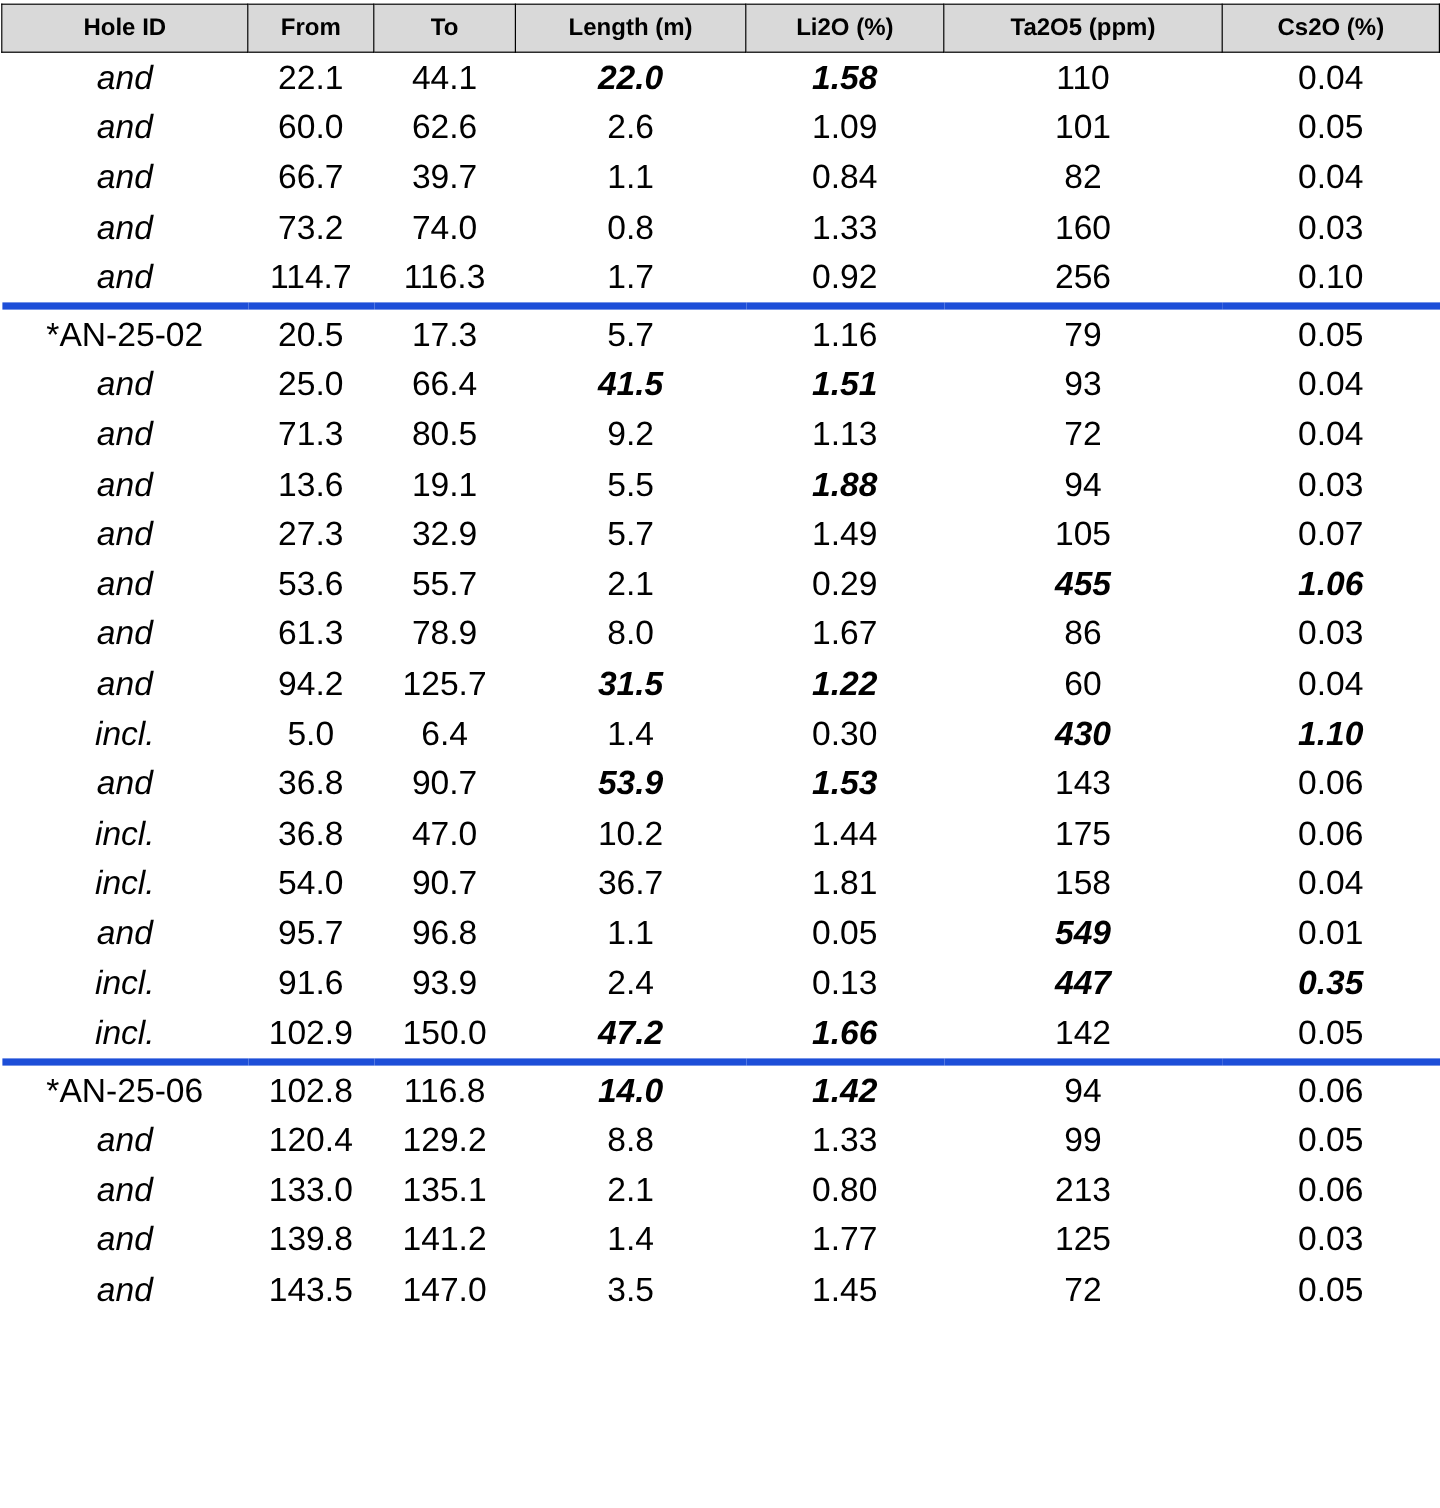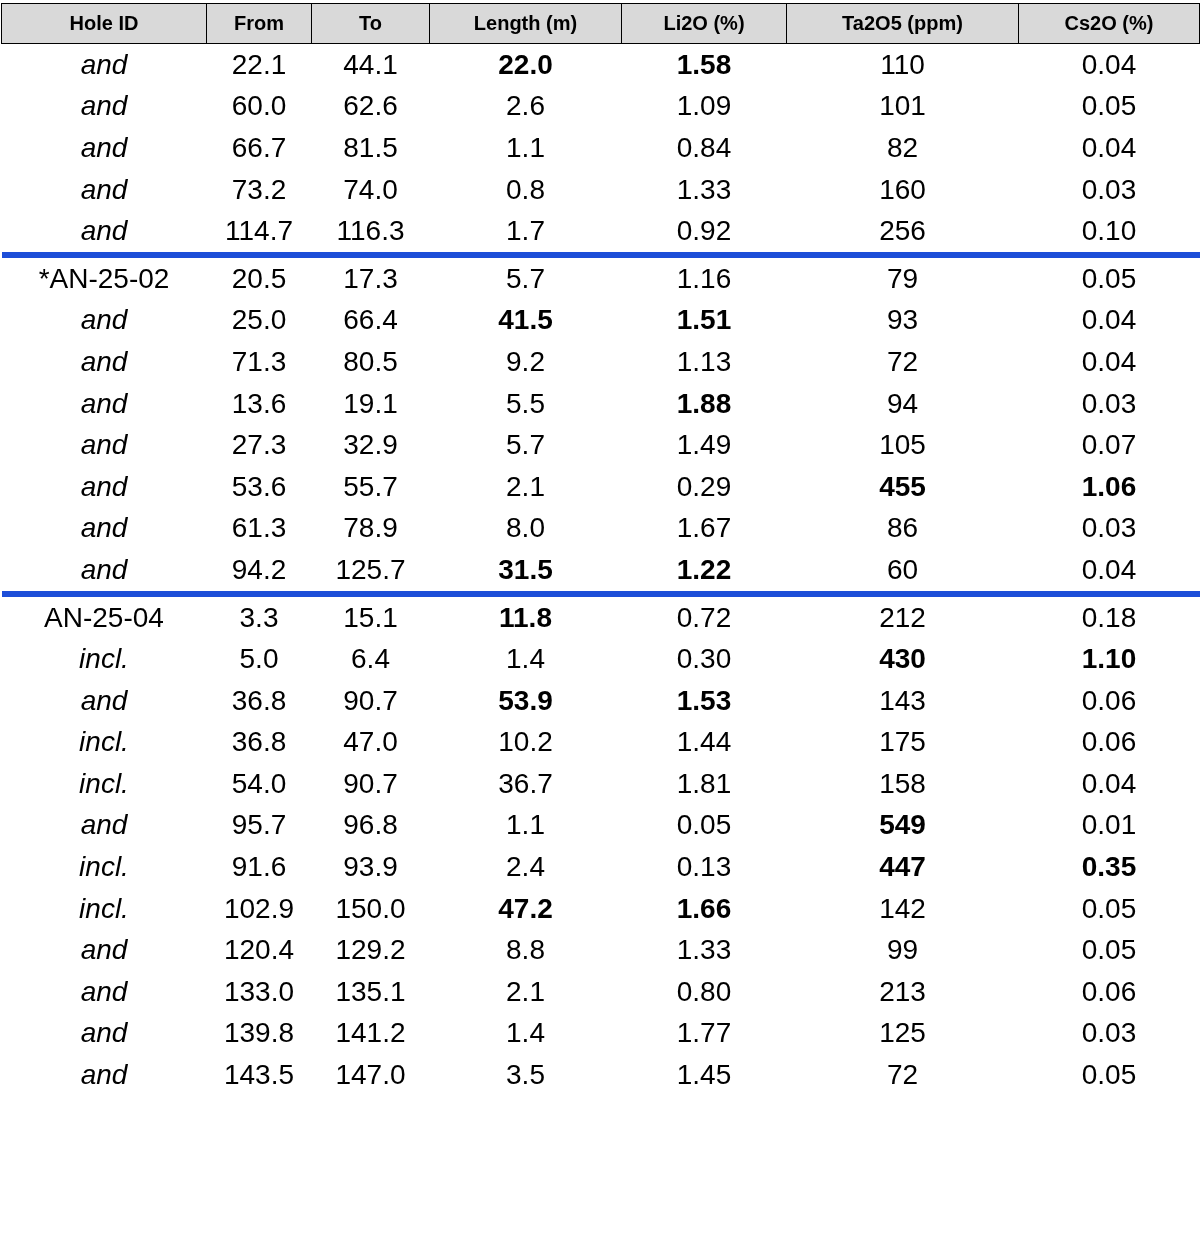--- a/index.html
+++ b/index.html
@@ -34,21 +34,21 @@
       font-size: 28px;
       text-align: center;
       padding: 0;
       height: 41.6px;
       vertical-align: middle;
       white-space: nowrap;
     }
     tbody tr.group-start td { border-top: 6px solid #1d4ed8; }
     tbody tr.first-group td { border-top: none; }
     td.qual { font-style: italic; }
-    td.b { font-weight: bold; }
+    td.b { font-weight: bold; font-style: italic; }
   </style>
 </head>
 <body>
 
 <table>
   <colgroup>
     <col class="c0">
       <col class="c1">
       <col class="c2">
       <col class="c3">
@@ -82,21 +82,21 @@
         <td>60.0</td>
         <td>62.6</td>
         <td>2.6</td>
         <td>1.09</td>
         <td>101</td>
         <td>0.05</td>
       </tr>
       <tr>
         <td class="qual">and</td>
         <td>66.7</td>
-        <td>81.5</td>
+        <td>39.7</td>
         <td>1.1</td>
         <td>0.84</td>
         <td>82</td>
         <td>0.04</td>
       </tr>
       <tr>
         <td class="qual">and</td>
         <td>73.2</td>
         <td>74.0</td>
         <td>0.8</td>
@@ -178,29 +178,20 @@
       </tr>
       <tr>
         <td class="qual">and</td>
         <td>94.2</td>
         <td>125.7</td>
         <td class="b">31.5</td>
         <td class="b">1.22</td>
         <td>60</td>
         <td>0.04</td>
       </tr>
-      <tr class="group-start">
-        <td>AN-25-04</td>
-        <td>3.3</td>
-        <td>15.1</td>
-        <td class="b">11.8</td>
-        <td>0.72</td>
-        <td>212</td>
-        <td>0.18</td>
-      </tr>
       <tr>
         <td class="qual">incl.</td>
         <td>5.0</td>
         <td>6.4</td>
         <td>1.4</td>
         <td>0.30</td>
         <td class="b">430</td>
         <td class="b">1.10</td>
       </tr>
       <tr>
@@ -250,20 +241,29 @@
       </tr>
       <tr>
         <td class="qual">incl.</td>
         <td>102.9</td>
         <td>150.0</td>
         <td class="b">47.2</td>
         <td class="b">1.66</td>
         <td>142</td>
         <td>0.05</td>
       </tr>
+      <tr class="group-start">
+        <td>*AN-25-06</td>
+        <td>102.8</td>
+        <td>116.8</td>
+        <td class="b">14.0</td>
+        <td class="b">1.42</td>
+        <td>94</td>
+        <td>0.06</td>
+      </tr>
       <tr>
         <td class="qual">and</td>
         <td>120.4</td>
         <td>129.2</td>
         <td>8.8</td>
         <td>1.33</td>
         <td>99</td>
         <td>0.05</td>
       </tr>
       <tr>

